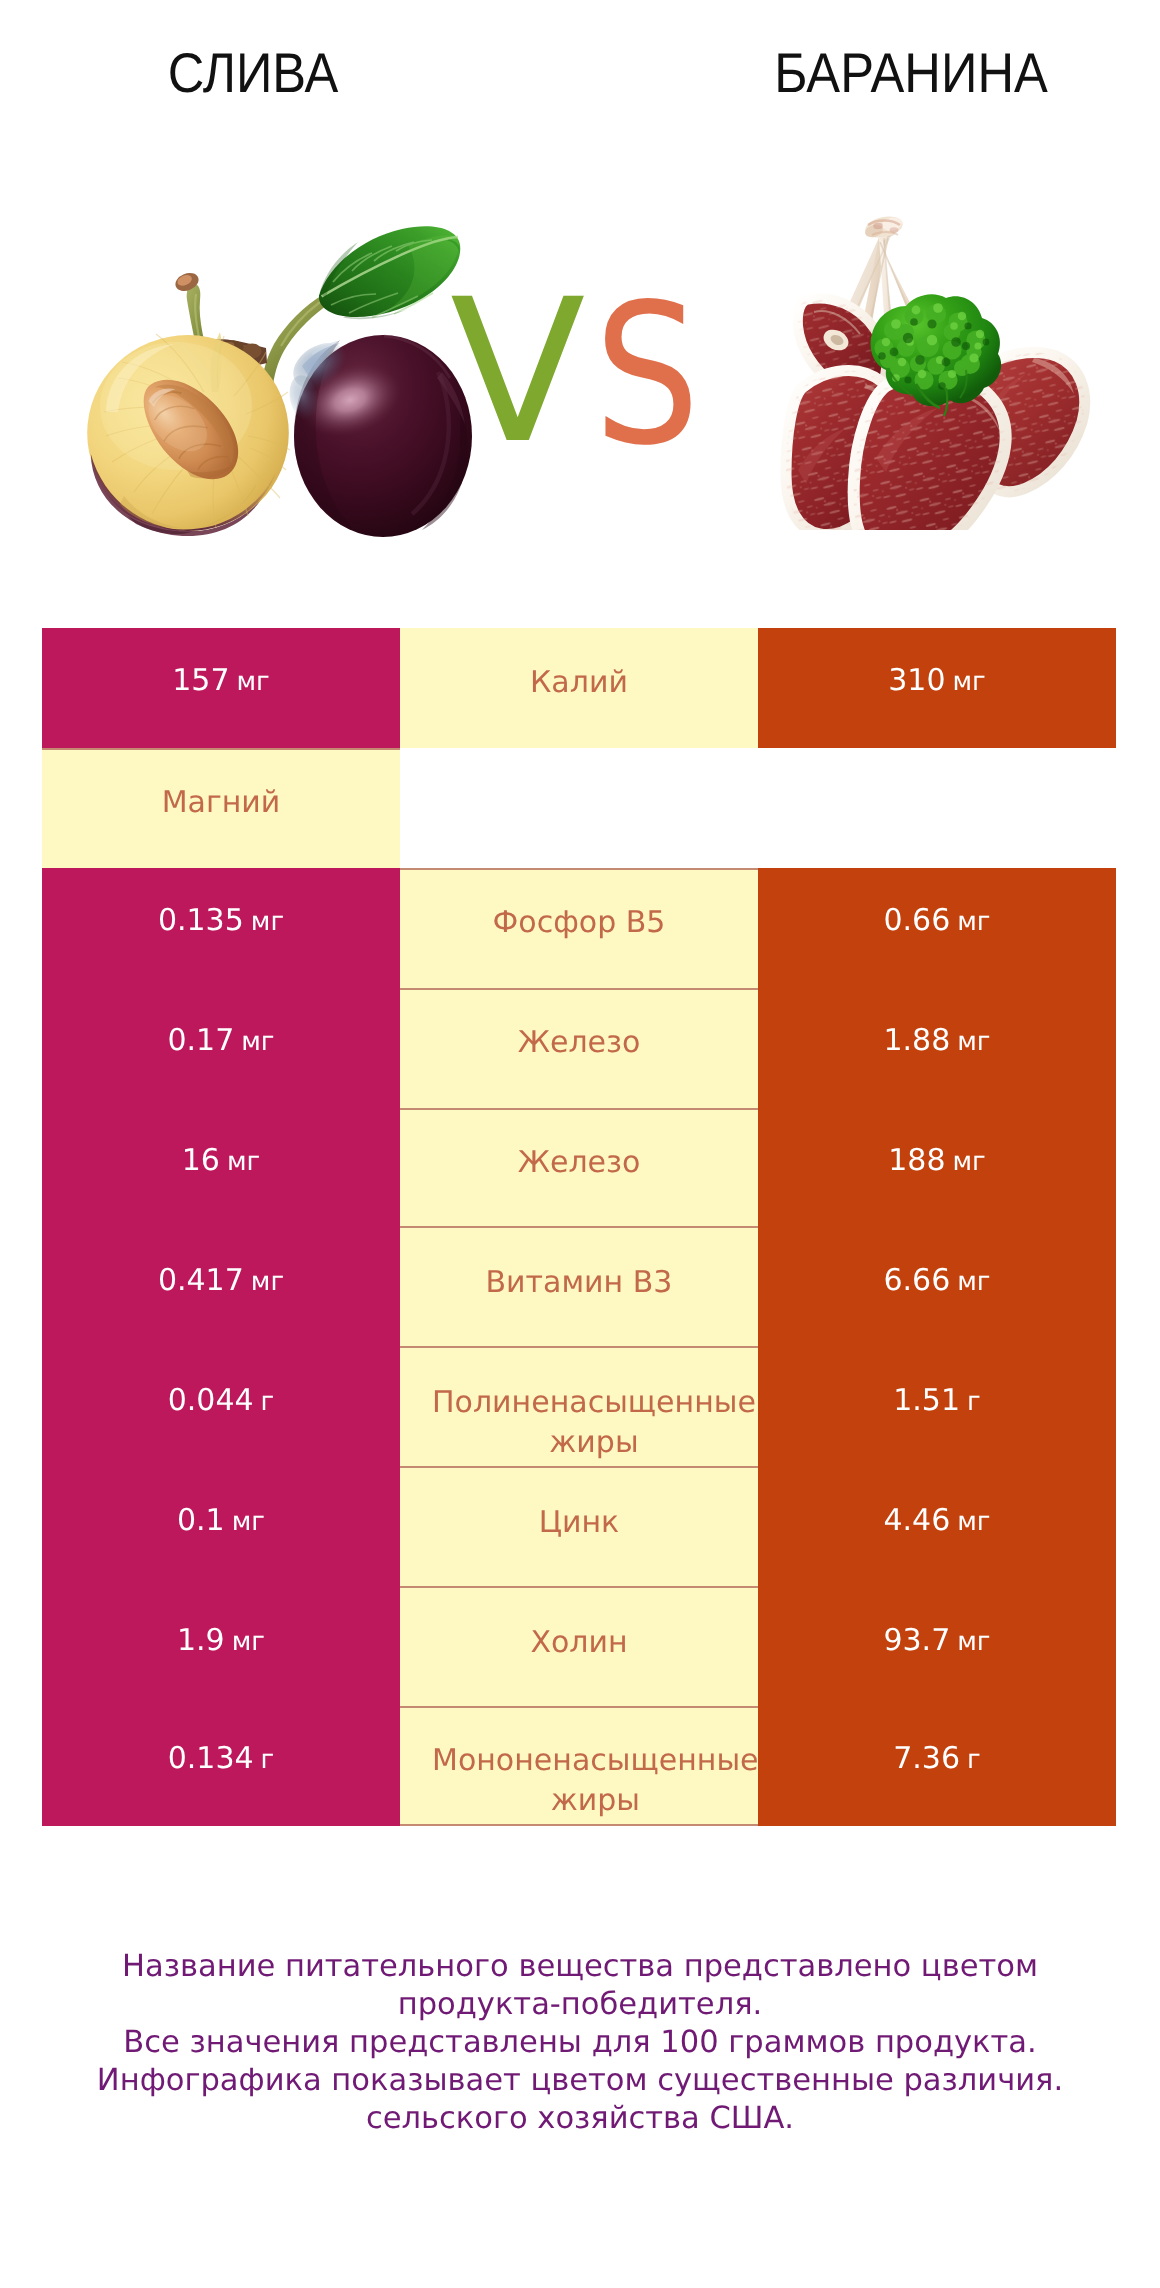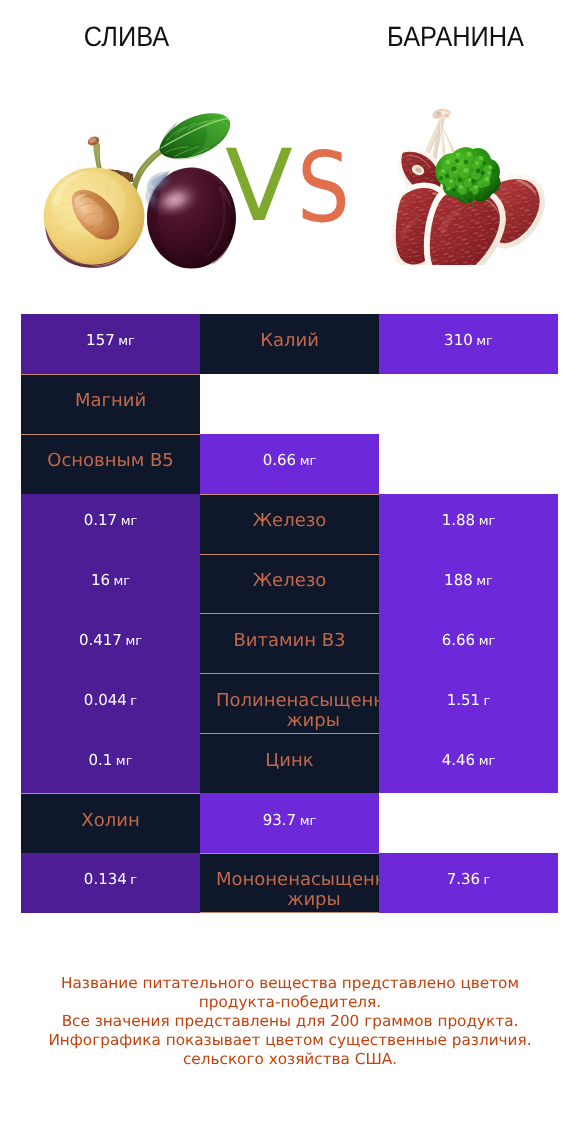--- a/index.html
+++ b/index.html
@@ -23,34 +23,34 @@
   .vs span{position:absolute;display:block;line-height:1;}
   .vs .v{left:225px;top:137px;font-size:99px;color:#7ea82e;font-family:"DejaVu Sans",sans-serif;}
   .vs .s{left:297px;top:139px;font-size:97px;color:#e0704c;
          font-family:"DejaVu Sans Condensed","DejaVu Sans",sans-serif;
          transform:scaleX(0.955);transform-origin:left top;}
 
   
   .tbl{position:absolute;left:21px;top:314px;width:537px;}
   .row{display:flex;height:59.9px;}
   .cell{width:179px;box-sizing:border-box;display:flex;align-items:center;justify-content:center;padding-bottom:7px;}
-  .cl{background:#4c1d95;color:#fff;}
-  .cr{background:#6d28d9;color:#fff;}
-  .cm{background:#0f172a;color:#c2694a;font-size:18px;line-height:20.3px;text-align:center;
+  .cl{background:#be185d;color:#fff;}
+  .cr{background:#c2410c;color:#fff;}
+  .cm{background:#fef9c3;color:#c2694a;font-size:15px;line-height:20.3px;text-align:center;
       border-top:1px solid #c48a72;overflow:hidden;display:block;
       padding:16.6px 16px 0 16px;}
   .cm > span{display:inline-block;}
   .row:first-child .cm{border-top:none;}
   .row:last-child .cm{border-bottom:1px solid #c48a72;padding-top:15.6px;}
   .num{font-size:15px;white-space:nowrap;}
   .num u{font-style:normal;text-decoration:none;font-size:13px;margin-left:3.5px;}
 
   
   .foot{position:absolute;left:0;top:974px;width:580px;text-align:center;
-        font-family:"DejaVu Sans",sans-serif;font-size:15.28px;line-height:19.04px;color:#c2410c;}
+        font-family:"DejaVu Sans",sans-serif;font-size:15.28px;line-height:19.04px;color:#701a75;}
   .foot div{white-space:nowrap;}
 </style>
 </head>
 <body>
 
 <div class="page">
 
   <div class="titles">
     <div class="ttl ttl-l">СЛИВА</div>
     <div class="ttl ttl-r">БАРАНИНА</div>
@@ -379,21 +379,24 @@
         </div>
       <div class="cell cm"><span>Калий</span></div>
       <div class="cell cr">
           <span class="num"><span>310</span><u>мг</u></span>
         </div>
     </div>
     <div class="row">
       <div class="cell cm"><span>Магний</span></div>
     </div>
     <div class="row">
-      <div class="cell cm"><span>Основным B5</span></div>
+      <div class="cell cl">
+          <span class="num"><span>0.135</span><u>мг</u></span>
+        </div>
+      <div class="cell cm"><span>Фосфор B5</span></div>
       <div class="cell cr">
           <span class="num"><span>0.66</span><u>мг</u></span>
         </div>
     </div>
     <div class="row">
       <div class="cell cl">
           <span class="num"><span>0.17</span><u>мг</u></span>
         </div>
       <div class="cell cm"><span>Железо</span></div>
       <div class="cell cr">
@@ -430,37 +433,40 @@
     <div class="row">
       <div class="cell cl">
           <span class="num"><span>0.1</span><u>мг</u></span>
         </div>
       <div class="cell cm"><span>Цинк</span></div>
       <div class="cell cr">
           <span class="num"><span>4.46</span><u>мг</u></span>
         </div>
     </div>
     <div class="row">
+      <div class="cell cl">
+          <span class="num"><span>1.9</span><u>мг</u></span>
+        </div>
       <div class="cell cm"><span>Холин</span></div>
       <div class="cell cr">
           <span class="num"><span>93.7</span><u>мг</u></span>
         </div>
     </div>
     <div class="row">
       <div class="cell cl">
           <span class="num"><span>0.134</span><u>г</u></span>
         </div>
       <div class="cell cm"><span>Мононенасыщенные жиры</span></div>
       <div class="cell cr">
           <span class="num"><span>7.36</span><u>г</u></span>
         </div>
     </div>
   </div>
 
   <div class="foot">
     <div>Название питательного вещества представлено цветом</div>
     <div>продукта-победителя.</div>
-    <div>Все значения представлены для 200 граммов продукта.</div>
+    <div>Все значения представлены для 100 граммов продукта.</div>
     <div>Инфографика показывает цветом существенные различия.</div>
     <div>сельского хозяйства США.</div>
   </div>
 
 </div>
 
 </body></html>

